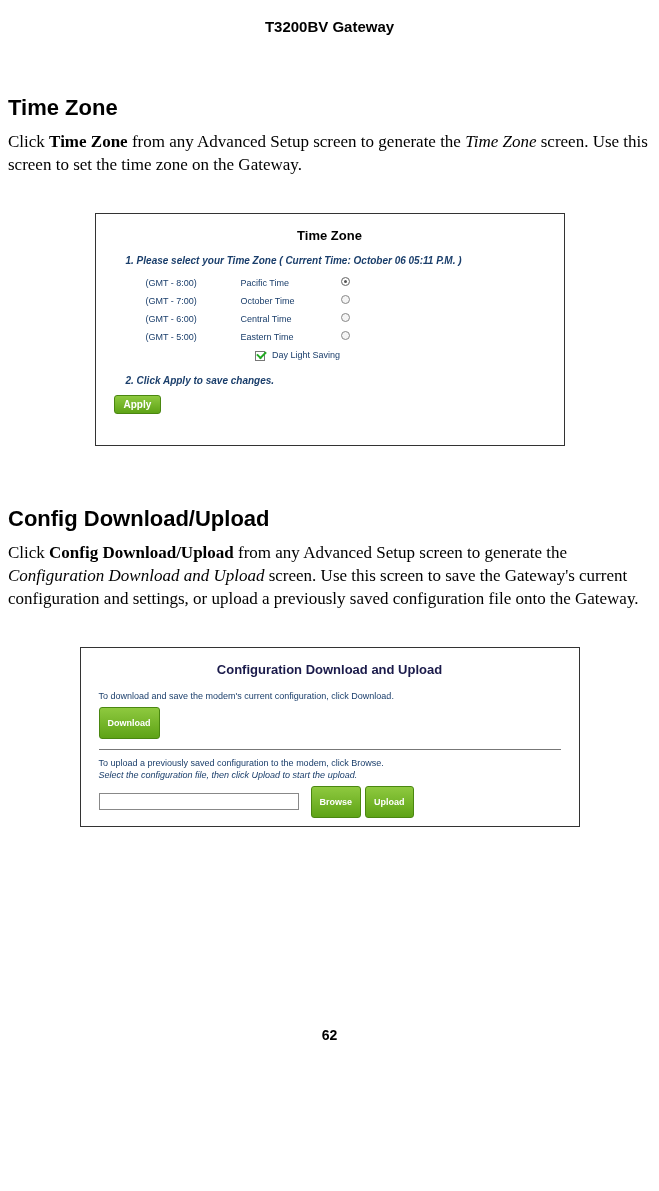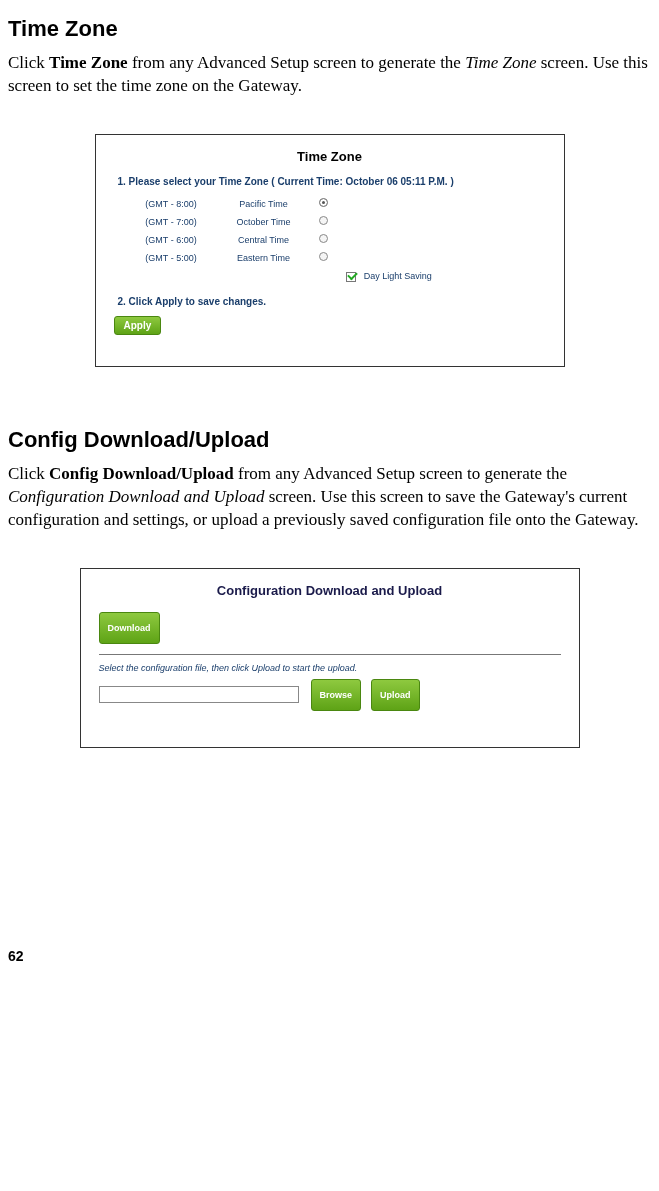--- a/index.html
+++ b/index.html
@@ -55,28 +55,28 @@
     font-size: 13px;
     text-align: center;
     margin-bottom: 12px;
     color:#000;
   }
   .tz-step {
     font-family: Arial, sans-serif;
     font-size: 10px;
     font-weight: 700;
     color: #1a3e6b;
-    margin: 6px 0 8px 4px;
+    margin: 6px 0 8px 12px;
+    font-style: italic;
   }
   .tz-table {
     font-family: Arial, sans-serif;
     font-size: 9px;
     color: #1a3e6b;
-    margin-left: 10px;
-    text-align: center;
+    margin-left: 32px;
   }
   .tz-row { display: flex; align-items: center; height: 18px; }
   .tz-col1 { width: 95px; }
   .tz-col2 { width: 90px; }
   .tz-col3 { width: 30px; text-align: center; }
   .radio-dot {
     display:inline-block; width:9px; height:9px; border:1px solid #888; border-radius:50%;
     background:#f5f5f5;
   }
   .radio-dot.checked { background:#555; box-shadow: inset 0 0 0 2px #fff; }
@@ -126,27 +126,29 @@
     width:200px; height:17px;
     border:1px solid #888;
     background:#fff;
     vertical-align:middle;
     margin-right:8px;
   }
   .page-number {
     font-family: "Helvetica Neue", Arial, sans-serif;
     font-weight:700;
     font-size:14px;
+    text-align:center;
     margin-top: 200px;
   }
 </style>
 </head>
 <body>
 
 <div class="page">
+  <div class="header-title">T3200BV Gateway</div>
 
   <div class="section-heading">Time Zone</div>
   <p class="body-para">
     <span>Click </span><span class="bold">Time Zone</span><span> from any Advanced Setup screen to generate the </span><span class="italic">Time Zone</span><span> screen. Use this screen to set the time zone on the Gateway.</span>
   </p>
 
   <div class="shot tz-shot">
     <div class="shot-pad">
       <div class="tz-title">Time Zone</div>
       <div class="tz-step">1. Please select your Time Zone   ( Current Time:  October 06 05:11 P.M. )</div>
@@ -184,25 +186,27 @@
   <div class="spacer-big"></div>
 
   <div class="section-heading">Config Download/Upload</div>
   <p class="body-para">
     <span>Click </span><span class="bold">Config Download/Upload</span><span> from any Advanced Setup screen to generate the </span><span class="italic">Configuration Download and Upload</span><span> screen. Use this screen to save the Gateway's current configuration and settings, or upload a previously saved configuration file onto the Gateway.</span>
   </p>
 
   <div class="shot cfg-shot">
     <div class="shot-pad">
       <div class="cfg-title">Configuration Download and Upload</div>
+      <div class="cfg-text">To download and save the modem's current configuration, click Download.</div>
       <span class="green-btn small">Download</span>
       <hr class="hr-sep">
+      <div class="cfg-text" style="margin-bottom:0;">To upload a previously saved configuration to the modem, click Browse.</div>
       <div class="cfg-text" style="margin-top:2px;font-style:italic;">Select the configuration file, then click Upload to start the upload.</div>
       <div>
         <span class="file-input"></span>
         <span class="green-btn small">Browse</span>
-        <span class="green-btn small" style="margin-left:6px;text-align:center;">Upload</span>
+        <span class="green-btn small" style="text-align:center;">Upload</span>
       </div>
     </div>
   </div>
 
   <div class="page-number">62</div>
 </div>
 
 </body></html>

